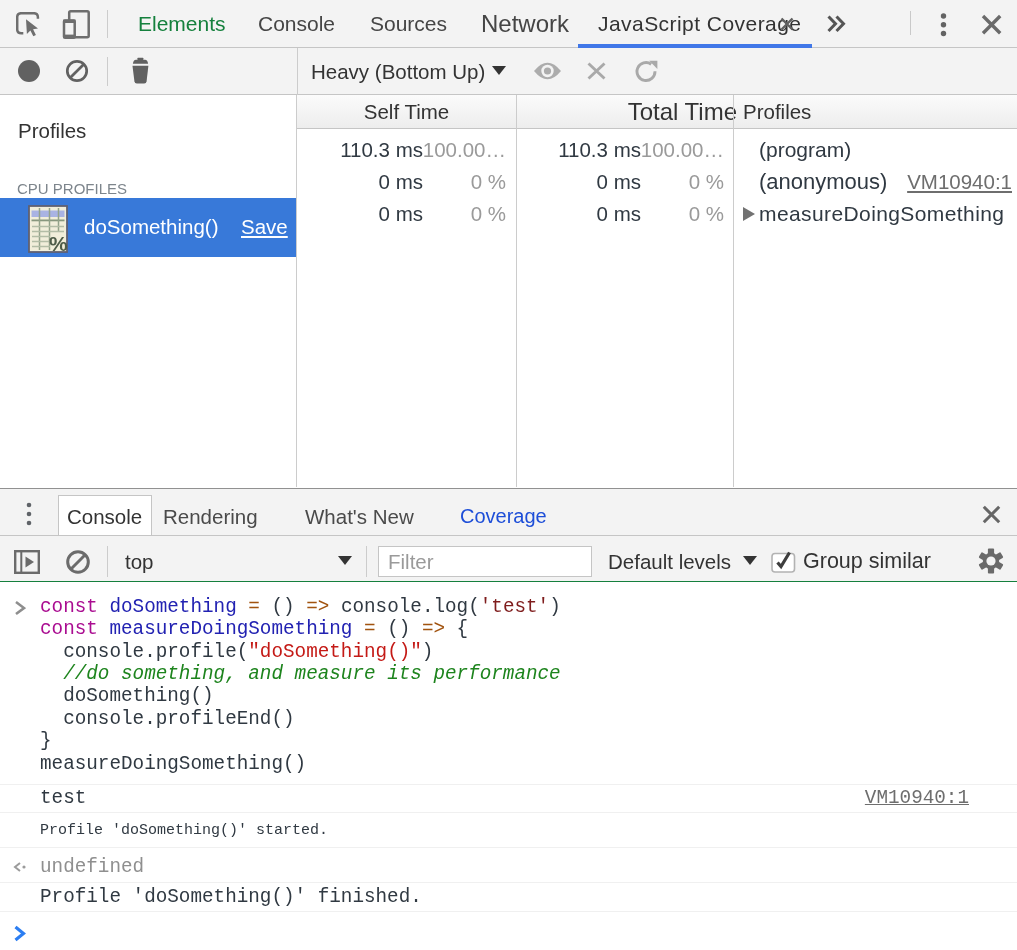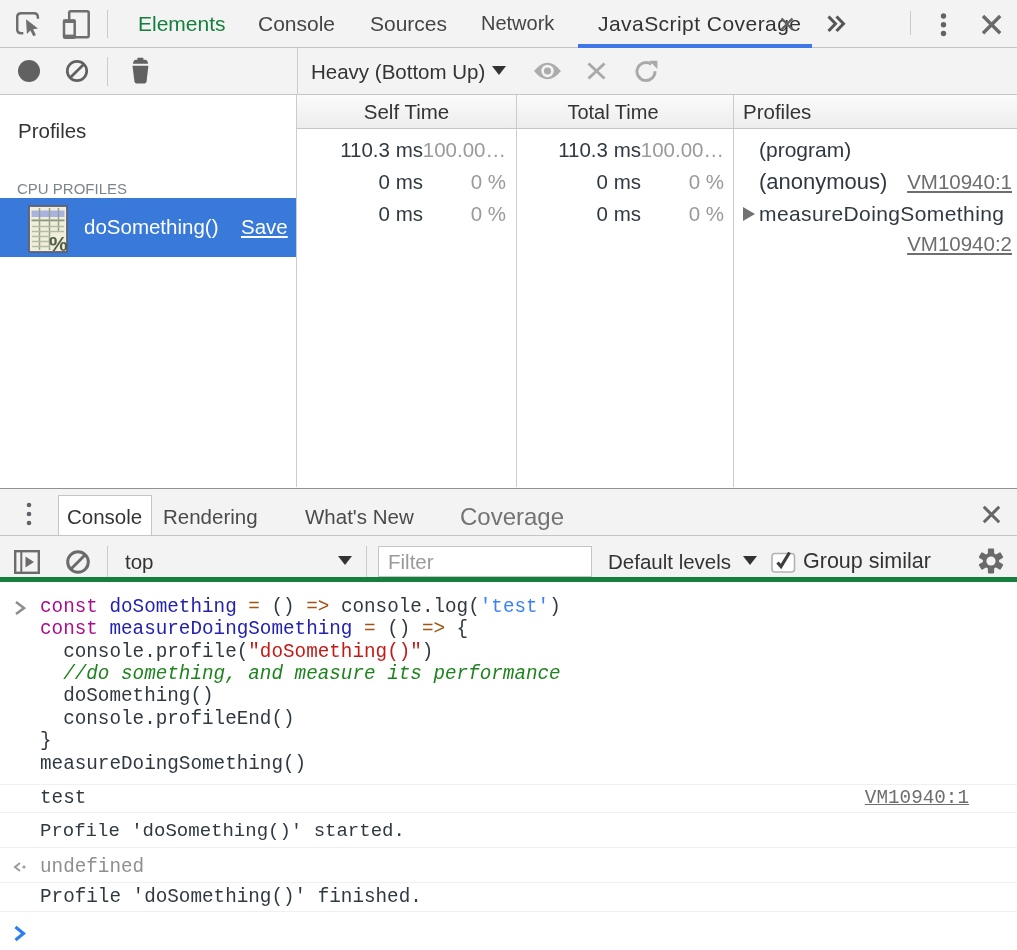--- a/index.html
+++ b/index.html
@@ -17,21 +17,21 @@
   <svg class="a" style="left:61px;top:8px" width="30" height="32" viewBox="0 0 30 32">
     <rect x="8.2" y="3.2" width="19.5" height="26" rx="1.5" fill="none" stroke="#6e6e6e" stroke-width="2.5"></rect>
     <rect x="3" y="12.5" width="10.7" height="17.3" rx="1" fill="#f3f3f3" stroke="#6e6e6e" stroke-width="2.5"></rect>
     <rect x="2.2" y="11.6" width="12.3" height="3.4" fill="#6e6e6e"></rect>
     <rect x="2.5" y="26.6" width="11.7" height="2.6" fill="#6e6e6e"></rect>
   </svg>
   <div class="vsep" style="left:107px;top:10px;height:28px"></div>
   <div class="t" style="left:138px;top:12px;font-size:21px;line-height:23px;color:#15803d">Elements</div>
   <div class="t" style="left:258px;top:12px;font-size:21px;line-height:23px;color:#454545">Console</div>
   <div class="t" style="left:370px;top:12px;font-size:21px;line-height:23px;color:#454545">Sources</div>
-  <div class="t" style="left:481px;top:12px;font-size:20px;line-height:23px;color:#454545">Network</div>
+  <div class="t" style="left:481px;top:12px;font-size:24px;line-height:23px;color:#454545">Network</div>
   <div class="t" style="left:598px;top:12px;font-size:21px;line-height:23px;letter-spacing:0.45px;color:#333">JavaScript Coverage</div>
   <svg class="a" style="left:780px;top:17px" width="14" height="14" viewBox="0 0 14 14">
     <path d="M1.5 1.5 L12.5 12.5 M12.5 1.5 L1.5 12.5" stroke="#606060" stroke-width="2.4"></path>
   </svg>
   <svg class="a" style="left:826px;top:15px" width="20" height="18" viewBox="0 0 20 18">
     <path d="M2.5 1.5 L9.5 8.8 L2.5 16 M10.5 1.5 L17.5 8.8 L10.5 16" fill="none" stroke="#555" stroke-width="3"></path>
   </svg>
   <div class="a" style="left:578px;top:44px;width:234px;height:4px;background:#4077e8"></div>
   <div class="vsep" style="left:910px;top:11px;height:24px;background:#c9c9c9"></div>
   <svg class="a" style="left:938px;top:12px" width="12" height="26" viewBox="0 0 12 26">
@@ -85,21 +85,21 @@
       <path d="M4 21.5 L36 21.5 M4 26.5 L36 26.5 M4 31.5 L22 31.5 M4 36.5 L22 36.5 M4 41.5 L22 41.5" stroke="#b3bda6" stroke-width="1.4" fill="none"></path>
       <text x="21" y="45.5" font-size="21" font-weight="bold" fill="#4f5d49" font-family="Liberation Sans,sans-serif">%</text>
     </svg>
     <div class="t" style="left:84px;top:6px;font-size:20.5px;line-height:46px;color:#fff">doSomething()</div>
     <div class="t" style="left:241px;top:6px;font-size:20.5px;line-height:46px;color:#fff;text-decoration:underline">Save</div>
   </div>
 </div>
 <div class="a" style="left:297px;top:95px;width:720px;height:392px;background:#fff;color:#303942">
   <div class="a" style="left:0;top:0;width:720px;height:34px;background:linear-gradient(#fbfbfb,#ededed);border-bottom:1px solid #c5c5c5">
     <div class="t" style="left:0;top:5px;width:219px;text-align:center;font-size:20.5px;line-height:24px;color:#333">Self Time</div>
-    <div class="t" style="left:208px;top:5px;width:216px;text-align:center;font-size:20px;line-height:24px;color:#333">Total Time</div>
+    <div class="t" style="left:224px;top:5px;width:216px;text-align:right;font-size:24px;line-height:24px;color:#333">Total Time</div>
     <div class="t" style="left:446px;top:5px;font-size:20.5px;line-height:24px;color:#333">Profiles</div>
   </div>
   <div class="a" style="left:219px;top:0;width:1px;height:392px;background:#ccc"></div>
   <div class="a" style="left:436px;top:0;width:1px;height:392px;background:#ccc"></div>
   <div class="t" style="left:0;top:43px;width:126px;text-align:right;font-size:20.5px;line-height:24px">110.3 ms</div>
   <div class="t" style="left:0;top:43px;width:209px;text-align:right;font-size:20.5px;line-height:24px;color:#9a9a9a">100.00…</div>
   <div class="t" style="left:218px;top:43px;width:126px;text-align:right;font-size:20.5px;line-height:24px">110.3 ms</div>
   <div class="t" style="left:218px;top:43px;width:209px;text-align:right;font-size:20.5px;line-height:24px;color:#9a9a9a">100.00…</div>
   <div class="t" style="left:462px;top:43px;font-size:21px;line-height:24px">(program)</div>
   <div class="t" style="left:0;top:75px;width:126px;text-align:right;font-size:20.5px;line-height:24px">0 ms</div>
@@ -107,39 +107,38 @@
   <div class="t" style="left:218px;top:75px;width:126px;text-align:right;font-size:20.5px;line-height:24px">0 ms</div>
   <div class="t" style="left:218px;top:75px;width:209px;text-align:right;font-size:20.5px;line-height:24px;color:#9a9a9a">0 %</div>
   <div class="t" style="left:462px;top:75px;font-size:22px;line-height:24px">(anonymous)</div>
   <div class="t" style="left:0;top:75px;width:715px;text-align:right;font-size:20.5px;line-height:24px"><span style="color:#6e6e6e;text-decoration:underline">VM10940:1</span></div>
   <div class="t" style="left:0;top:107px;width:126px;text-align:right;font-size:20.5px;line-height:24px">0 ms</div>
   <div class="t" style="left:0;top:107px;width:209px;text-align:right;font-size:20.5px;line-height:24px;color:#9a9a9a">0 %</div>
   <div class="t" style="left:218px;top:107px;width:126px;text-align:right;font-size:20.5px;line-height:24px">0 ms</div>
   <div class="t" style="left:218px;top:107px;width:209px;text-align:right;font-size:20.5px;line-height:24px;color:#9a9a9a">0 %</div>
   <div class="a" style="left:446px;top:112px;width:0;height:0;border-top:7.5px solid transparent;border-bottom:7.5px solid transparent;border-left:12px solid #727272"></div>
   <div class="t" style="left:462px;top:107px;font-size:21px;line-height:24px;letter-spacing:0.4px">measureDoingSomething</div>
-  <div class="t" style="left:0;top:137px;width:715px;text-align:right;font-size:20.5px;line-height:24px"><span style="color:#6e6e6e;text-decoration:underline">VM10940:2</span></div>
 </div>
 <div class="a" style="left:0;top:488px;width:1017px;height:462px;background:#fff;border-top:1px solid #919191">
   <div class="a" style="left:0;top:0;width:1017px;height:47px;background:#f3f3f3;border-bottom:1px solid #c5c5c5">
     <svg class="a" style="left:26px;top:13px" width="6" height="24" viewBox="0 0 6 24">
         <circle cx="3" cy="3" r="2.3" fill="#5f6368"></circle>
         <circle cx="3" cy="12" r="2.3" fill="#5f6368"></circle>
         <circle cx="3" cy="21" r="2.3" fill="#5f6368"></circle>
       </svg>
     <div class="a" style="left:58px;top:6px;width:94px;height:40px;background:#fff;border:1px solid #c5c5c5;border-bottom:none"></div>
     <div class="t" style="left:67px;top:16px;font-size:20.5px;line-height:23px;color:#333">Console</div>
     <div class="t" style="left:163px;top:16px;font-size:20.5px;line-height:23px;color:#4a4a4a">Rendering</div>
     <div class="t" style="left:305px;top:16px;font-size:20.5px;line-height:23px;color:#4a4a4a">What's New</div>
-    <div class="t" style="left:460px;top:16px;font-size:24px;line-height:23px;color:#737373">Coverage</div>
+    <div class="t" style="left:460px;top:16px;font-size:20px;line-height:23px;color:#1d4ed8">Coverage</div>
     <svg class="a" style="left:982px;top:16px" width="19" height="19" viewBox="0 0 19 19">
         <path d="M1.8 1.8 L17.2 17.2 M17.2 1.8 L1.8 17.2" stroke="#666" stroke-width="3"></path>
       </svg>
   </div>
-  <div class="a" style="left:0;top:47px;width:1017px;height:46px;background:#f3f3f3;border-bottom:5px solid #15803d">
+  <div class="a" style="left:0;top:47px;width:1017px;height:46px;background:#f3f3f3;border-bottom:1px solid #15803d">
     <svg class="a" style="left:14px;top:14px" width="26" height="24" viewBox="0 0 26 24">
       <rect x="1.2" y="1.2" width="23.6" height="21.6" fill="none" stroke="#6b6b6b" stroke-width="2.4"></rect>
       <path d="M7.3 1.5 L7.3 22.5" stroke="#6b6b6b" stroke-width="2"></path>
       <path d="M11.5 6.5 L20 12 L11.5 17.5 Z" fill="#6b6b6b"></path>
     </svg>
     <svg class="a" style="left:64.5px;top:13px" width="26" height="26" viewBox="0 0 26 26">
       <circle cx="13" cy="13" r="10.3" fill="none" stroke="#6b6b6b" stroke-width="3"></circle>
       <path d="M5.8 20.2 L20.2 5.8" stroke="#6b6b6b" stroke-width="3"></path>
     </svg>
     <div class="vsep" style="left:107px;top:10px;height:31px"></div>
@@ -169,33 +168,33 @@
             <rect x="9.9" y="19.6" width="6.2" height="6" rx="1"></rect>
           </g>
       </g>
       <circle cx="13" cy="13" r="4.6" fill="#f3f3f3"></circle>
     </svg>
   </div>
   <div class="a mono" style="left:0;top:93px;width:1017px;height:369px;background:#fff;font-size:19.3px;color:#303942">
     <svg class="a" style="left:14px;top:18px" width="12" height="16" viewBox="0 0 12 16">
         <path d="M2 2 L10 8 L2 14" fill="none" stroke="#8e8e8e" stroke-width="2.6"></path>
       </svg>
-    <pre class="a mono" style="left:40px;top:13.8px;font-size:19.3px;line-height:22.4px;color:#303942"><span style="color:#aa0d91">const</span> <span style="color:#2222b2">doSomething</span> <span style="color:#a1530f">=</span> () <span style="color:#a1530f">=&gt;</span> console.log(<span style="color:#3b82f6">'test'</span>)
+    <pre class="a mono" style="left:40px;top:13.8px;font-size:19.3px;line-height:22.4px;color:#303942"><span style="color:#aa0d91">const</span> <span style="color:#2222b2">doSomething</span> <span style="color:#a1530f">=</span> () <span style="color:#a1530f">=&gt;</span> console.log(<span style="color:#7f1d1d">'test'</span>)
 <span style="color:#aa0d91">const</span> <span style="color:#2222b2">measureDoingSomething</span> <span style="color:#a1530f">=</span> () <span style="color:#a1530f">=&gt;</span> {
   console.profile(<span style="color:#c41a16">"doSomething()"</span>)
   <i style="color:#1d841d">//do something, and measure its performance</i>
   doSomething()
   console.profileEnd()
 }
 measureDoingSomething()</pre>
     <div class="a" style="left:0;top:202px;width:1017px;height:1px;background:#f0f0f0"></div>
     <div class="t mono" style="left:40px;top:204.5px;font-size:19.3px;line-height:22px">test</div>
     <div class="t mono" style="left:40px;top:204.5px;width:929px;text-align:right;font-size:19.3px;line-height:22px"><span style="color:#6e6e6e;text-decoration:underline">VM10940:1</span></div>
     <div class="a" style="left:0;top:229.5px;width:1017px;height:1px;background:#f0f0f0"></div>
-    <div class="t mono" style="left:40px;top:237.5px;font-size:19px;line-height:22px">Profile 'doSomething()' started.</div>
+    <div class="t mono" style="left:40px;top:237.5px;font-size:15px;line-height:22px">Profile 'doSomething()' started.</div>
     <div class="a" style="left:0;top:265px;width:1017px;height:1px;background:#f0f0f0"></div>
     <svg class="a" style="left:12px;top:279px" width="16" height="12" viewBox="0 0 16 12">
         <path d="M8 2 L3 6 L8 10" fill="none" stroke="#9b9b9b" stroke-width="2"></path>
         <circle cx="12" cy="6" r="1.6" fill="#9b9b9b"></circle>
       </svg>
     <div class="t mono" style="left:40px;top:274px;font-size:19.3px;line-height:22px;color:#8f8f8f">undefined</div>
     <div class="a" style="left:0;top:299.5px;width:1017px;height:1px;background:#f0f0f0"></div>
     <div class="t mono" style="left:40px;top:303.5px;font-size:19.3px;line-height:22px">Profile 'doSomething()' finished.</div>
     <div class="a" style="left:0;top:329px;width:1017px;height:1px;background:#f0f0f0"></div>
     <svg class="a" style="left:13px;top:343px" width="13" height="17" viewBox="0 0 13 17">

